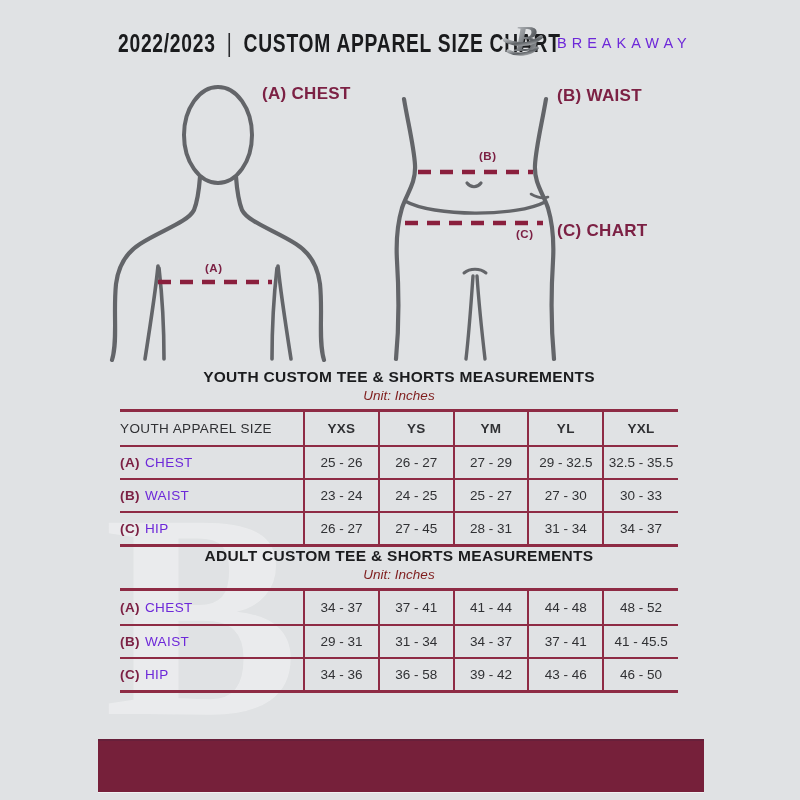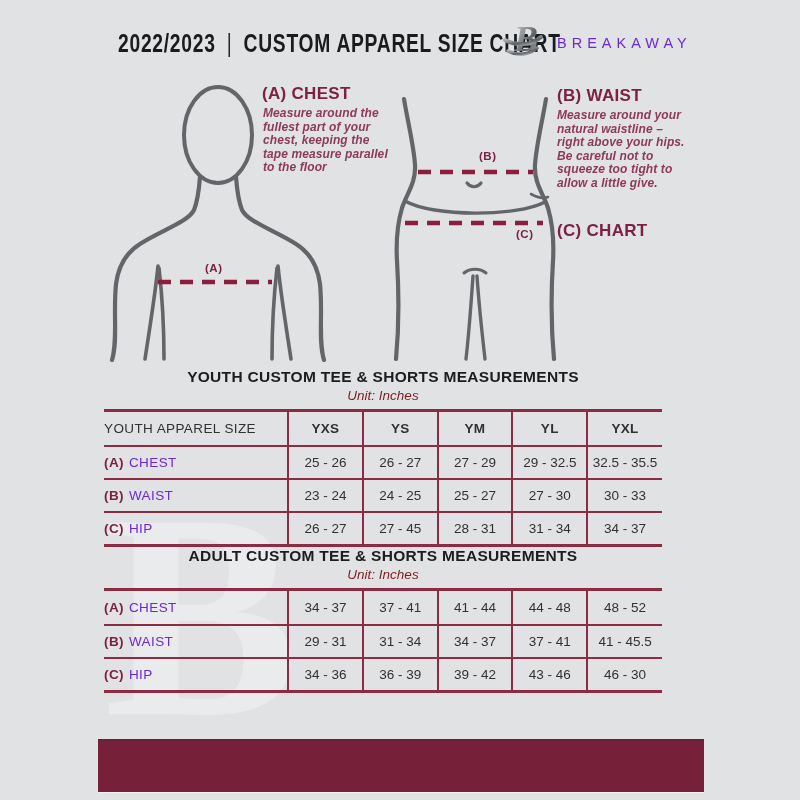--- a/index.html
+++ b/index.html
@@ -35,21 +35,21 @@
   
   .sec-heading{
     position:absolute;z-index:4;font-size:17px;font-weight:700;
     letter-spacing:.3px;color:#7c2144;
   }
   .sec-body{
     position:absolute;z-index:4;font-size:12px;font-style:italic;font-weight:600;
     color:#8d3a56;line-height:13.6px;letter-spacing:.1px;white-space:pre-line;
   }
   
-  .table-block{position:absolute;left:83px;width:600px;z-index:3;text-align:center;}
+  .table-block{position:absolute;left:99px;width:600px;z-index:3;text-align:center;}
   .tbl-title{font-size:15.5px;font-weight:700;letter-spacing:.3px;color:#1b1c1e;height:20px;}
   .tbl-unit{font-size:13.5px;font-style:italic;color:#7f1d1d;height:18px;}
   table.size-table{
     border-collapse:collapse;table-layout:fixed;
     width:558px;margin:3px auto 0 auto;
     border-top:3px solid #8e2b44;border-bottom:3px solid #8e2b44;
   }
   table.size-table td{
     height:31px;padding:0;vertical-align:middle;
     font-size:13.5px;color:#303134;
@@ -125,33 +125,22 @@
       <path d="M88 181 C 86 210, 84 238, 81 264" stroke-width="3.4"></path>
       <path d="M92 181 C 94 210, 97 238, 100 264" stroke-width="3.4"></path>
     </g>
     <path d="M33 77 L 148 77" stroke="#8a1f3d" stroke-width="4.5" stroke-dasharray="13 9" fill="none"></path>
     <path d="M20 128 L 158 128" stroke="#8a1f3d" stroke-width="4.5" stroke-dasharray="13 9" fill="none"></path>
   </svg>
   <span class="fig-label" style="left:479px;top:150px">(B)</span>
   <span class="fig-label" style="left:516px;top:228px">(C)</span>
 
   <div class="sec-heading" style="left:262px;top:84px">(A) CHEST</div>
-  <div class="sec-body" style="left:263px;top:107px;width:175px">Measure around the
-fullest part of your
-chest, keeping the
-tape measure parallel
-to the floor</div>
 
   <div class="sec-heading" style="left:557px;top:86px">(B) WAIST</div>
-  <div class="sec-body" style="left:557px;top:109px;width:160px">Measure around your
-natural waistline –
-right above your hips.
-Be careful not to
-squeeze too tight to
-allow a little give.</div>
 
   <div class="sec-heading" style="left:557px;top:221px">(C) CHART</div>
 
   <div class="table-block" style="top:368px">
     <div class="tbl-title">YOUTH CUSTOM TEE &amp; SHORTS MEASUREMENTS</div>
     <div class="tbl-unit">Unit: Inches</div>
     <table class="size-table">
       <tbody>
           <tr>
         <td class="lbl">YOUTH APPAREL SIZE</td>
@@ -218,24 +207,24 @@
         <td>31 - 34</td>
         <td>34 - 37</td>
         <td>37 - 41</td>
         <td>41 - 45.5</td>
       </tr>
       <tr>
         <td class="lbl">
           <span class="key">(C)</span><span class="nm">HIP</span>
         </td>
         <td>34 - 36</td>
-        <td>36 - 39</td>
+        <td>36 - 58</td>
         <td>39 - 42</td>
         <td>43 - 46</td>
-        <td>46 - 30</td>
+        <td>46 - 50</td>
       </tr>
     </tbody>
       </table>
   </div>
 
   <div class="footer-bar"></div>
 
 </div>
 
 </body></html>

